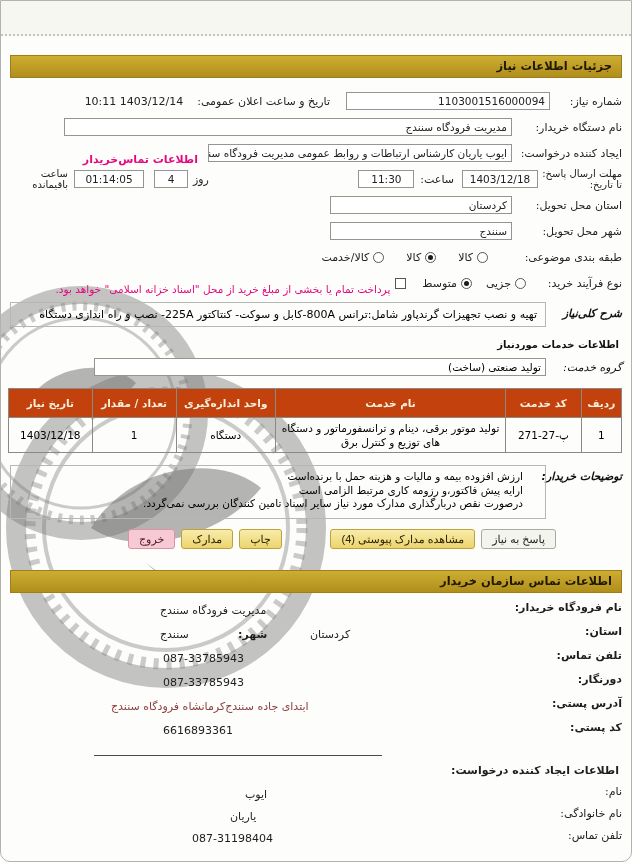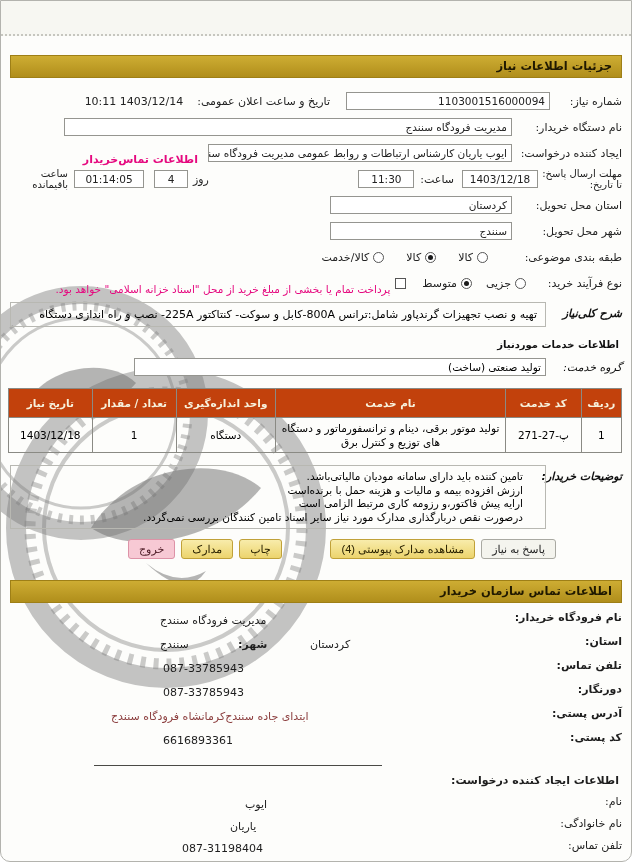--- a/index.html
+++ b/index.html
@@ -171,21 +171,21 @@
 
     <div class="sec-row">
       <span class="blbl">شرح کلی‌نیاز</span>
       <div class="sec-box">تهیه و نصب  تجهیزات  گرندپاور  شامل:ترانس 800A-کابل و  سوکت- کنتاکتور 225A- نصب و راه اندازی  دستگاه</div>
     </div>
 
     <div class="sec-title">اطلاعات خدمات موردنیاز</div>
 
     <div class="sec-row" style="margin-top:8px;align-items:center">
       <span class="blbl" style="padding-top:0;font-weight:normal">گروه خدمت:</span>
-      <span class="inp" style="width:412px">تولید  صنعتی (ساخت)</span>
+      <span class="inp" style="width:452px">تولید  صنعتی (ساخت)</span>
     </div>
 
     <table class="svc">
       <thead>
         <tr>
           <th class="col-row">ردیف</th>
           <th class="col-code">کد خدمت</th>
           <th class="col-name">نام خدمت</th>
           <th class="col-unit">واحد اندازه‌گیری</th>
           <th class="col-qty">تعداد / مقدار</th>
@@ -200,21 +200,20 @@
           <td>دستگاه</td>
           <td>1</td>
           <td><span class="ltr">1403/12/18</span></td>
         </tr>
       </tbody>
     </table>
 
     <div class="sec-row" style="margin-top:12px">
       <span class="blbl">توضیحات خریدار:</span>
       <div class="sec-box notes-box">
-        <div>تامین کننده باید  دارای  سامانه مودیان  مالیاتی‌باشد.</div>
         <div>ارزش افزوده بیمه و مالیات و هزینه حمل با برنده‌است</div>
         <div>ارایه پیش فاکتور،و رزومه  کاری  مرتبط الزامی است</div>
         <div>درصورت نقص  دربارگذاری مدارک مورد نیاز سایر اسناد تامین کنندگان   بررسی  نمی‌گردد.</div>
       </div>
     </div>
 
     <div class="btn-row">
       <button class="btn btn-plain">پاسخ به نیاز</button>
       <button class="btn btn-yellow">مشاهده مدارک پیوستی (4)</button>
       <button class="btn btn-yellow mr-auto">چاپ</button>
@@ -267,19 +266,19 @@
         <span class="c-val" style="left:235px">ایوب</span>
       </div>
 
       <div class="cr-row">
         <span class="c-label" style="font-weight:normal">نام خانوادگی:</span>
         <span class="c-val" style="left:220px">یاریان</span>
       </div>
 
       <div class="cr-row">
         <span class="c-label" style="font-weight:normal">تلفن تماس:</span>
-        <span class="c-val ltr" style="left:172px">087-31198404</span>
+        <span class="c-val ltr" style="left:182px">087-31198404</span>
       </div>
 
     </div>
 
   </div>
 </div>
 
 </body></html>

